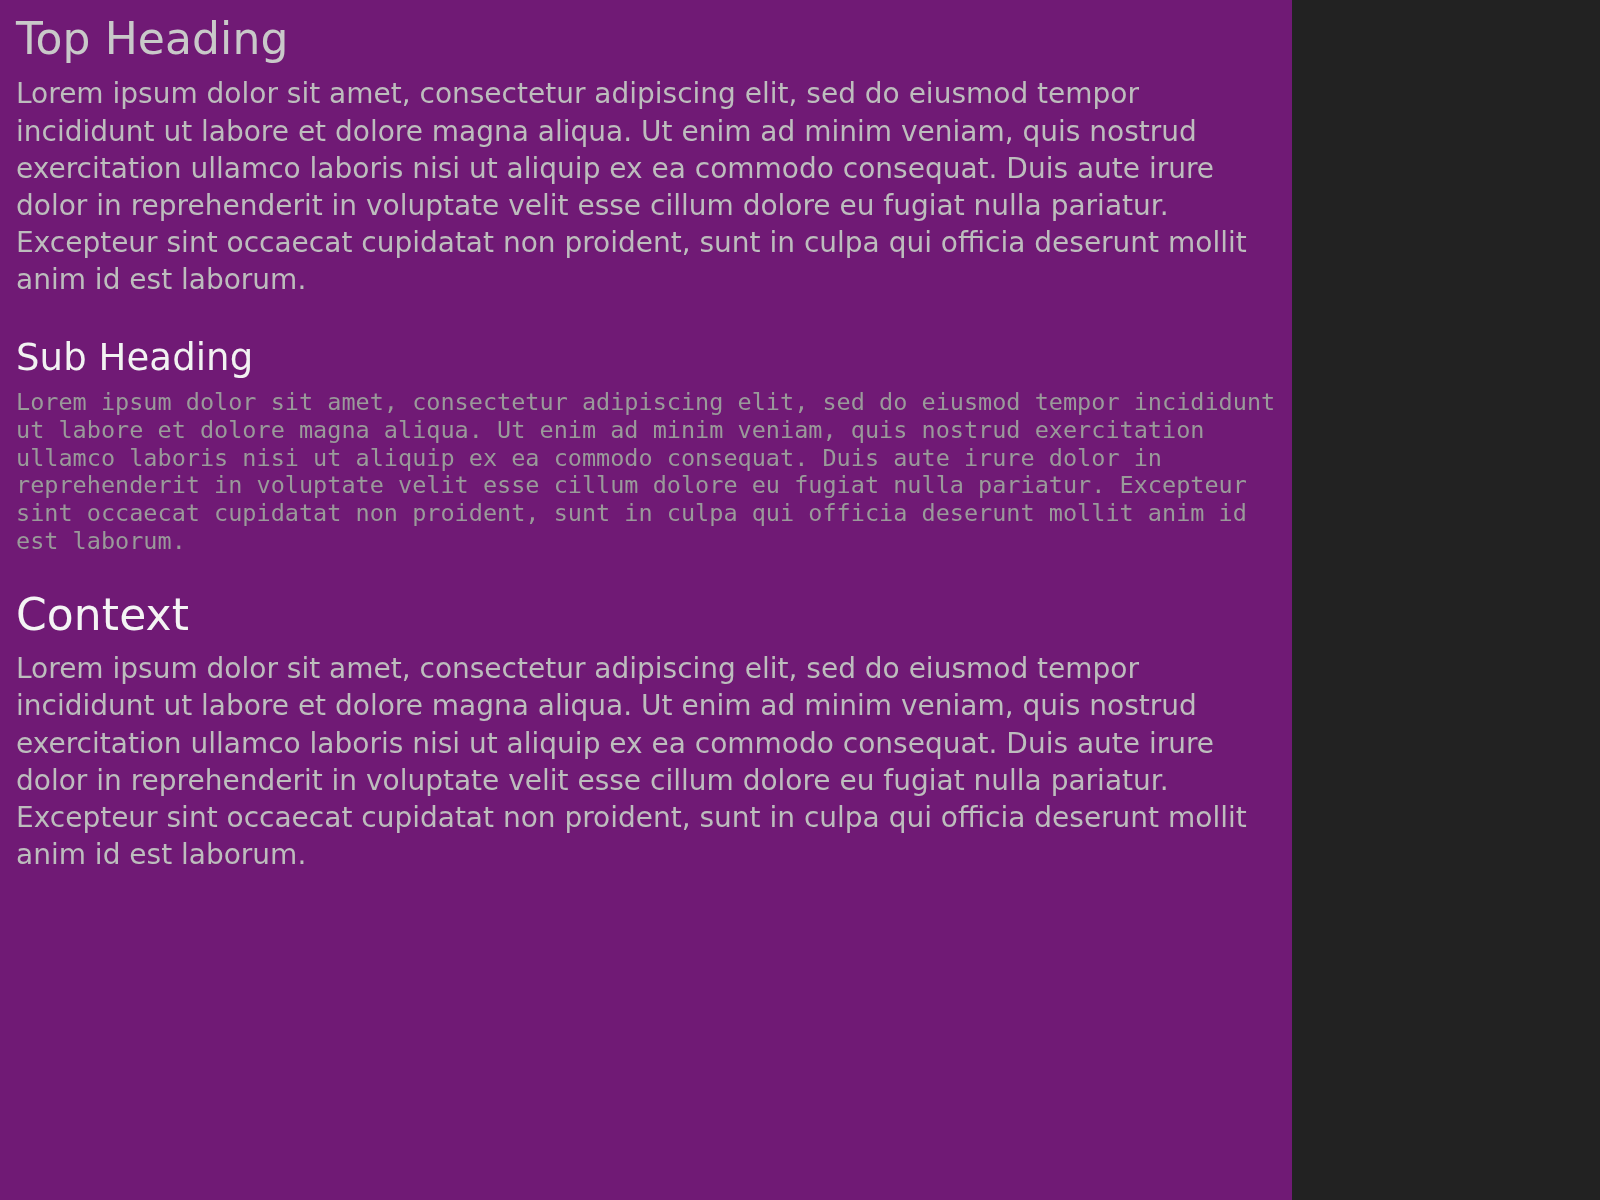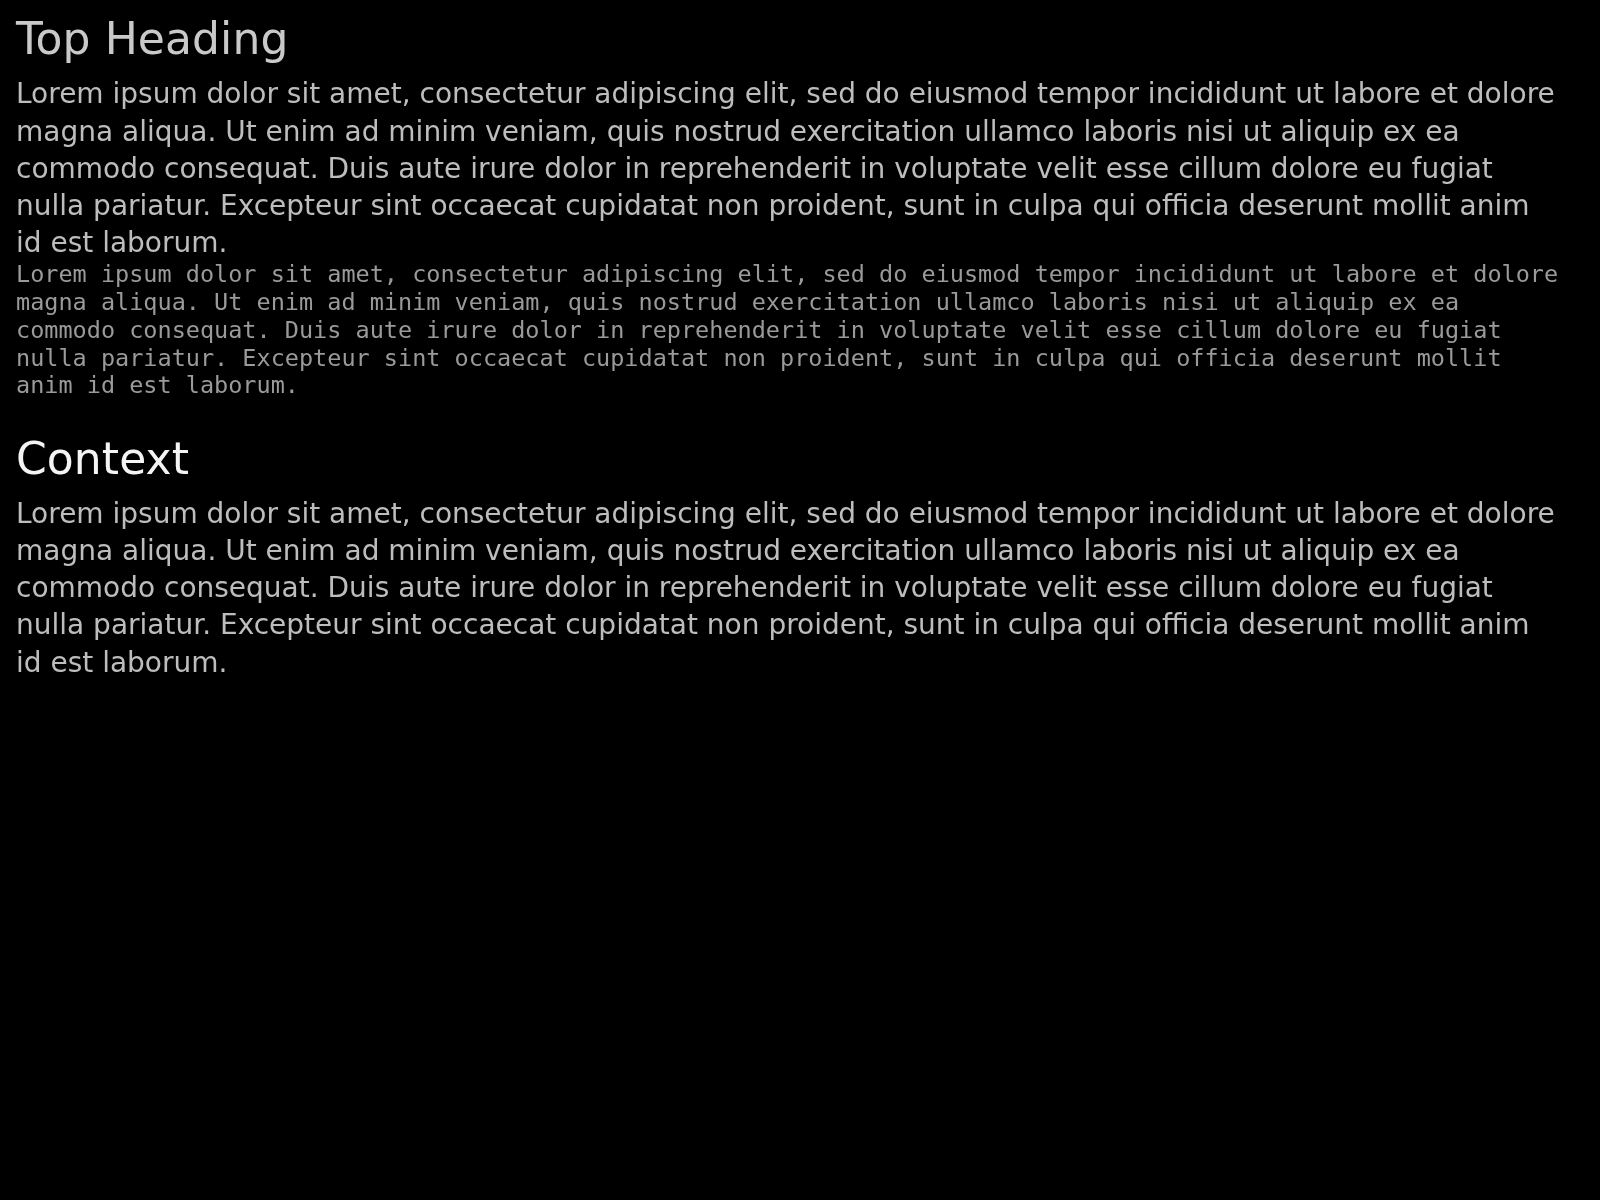--- a/index.html
+++ b/index.html
@@ -8,25 +8,25 @@
     background: #222222;
     width: 1600px;
     height: 1200px;
     overflow: hidden;
   }
   body {
     font-family: "DejaVu Sans", sans-serif;
     -webkit-font-smoothing: antialiased;
   }
   .page {
-    width: 1600px;
+    width: 1292px;
     height: 1200px;
     box-sizing: border-box;
     padding: 14px 16px 0 16px;
-    background: #000000;
+    background: #701a75;
   }
   h1.top-heading {
     font-family: "DejaVu Sans", sans-serif;
     font-weight: 400;
     font-size: 44px;
     line-height: 1.12;
     color: #c9c9c9;
     margin: 0 0 12px 0;
     letter-spacing: 0.1px;
   }
@@ -70,20 +70,21 @@
 </style>
 </head>
 <body>
 
 <div class="page">
 
   <h1 class="top-heading">Top Heading</h1>
 
   <p class="body-text">Lorem ipsum dolor sit amet, consectetur adipiscing elit, sed do eiusmod tempor incididunt ut labore et dolore magna aliqua. Ut enim ad minim veniam, quis nostrud exercitation ullamco laboris nisi ut aliquip ex ea commodo consequat. Duis aute irure dolor in reprehenderit in voluptate velit esse cillum dolore eu fugiat nulla pariatur. Excepteur sint occaecat cupidatat non proident, sunt in culpa qui officia deserunt mollit anim id est laborum.</p>
 
+  <h2 class="sub-heading">Sub Heading</h2>
 
   <p class="mono-text">Lorem ipsum dolor sit amet, consectetur adipiscing elit, sed do eiusmod tempor incididunt ut labore et dolore magna aliqua. Ut enim ad minim veniam, quis nostrud exercitation ullamco laboris nisi ut aliquip ex ea commodo consequat. Duis aute irure dolor in reprehenderit in voluptate velit esse cillum dolore eu fugiat nulla pariatur. Excepteur sint occaecat cupidatat non proident, sunt in culpa qui officia deserunt mollit anim id est laborum.</p>
 
   <h2 class="context-heading">Context</h2>
 
   <p class="body-text">Lorem ipsum dolor sit amet, consectetur adipiscing elit, sed do eiusmod tempor incididunt ut labore et dolore magna aliqua. Ut enim ad minim veniam, quis nostrud exercitation ullamco laboris nisi ut aliquip ex ea commodo consequat. Duis aute irure dolor in reprehenderit in voluptate velit esse cillum dolore eu fugiat nulla pariatur. Excepteur sint occaecat cupidatat non proident, sunt in culpa qui officia deserunt mollit anim id est laborum.</p>
 
 </div>
 
 </body></html>

